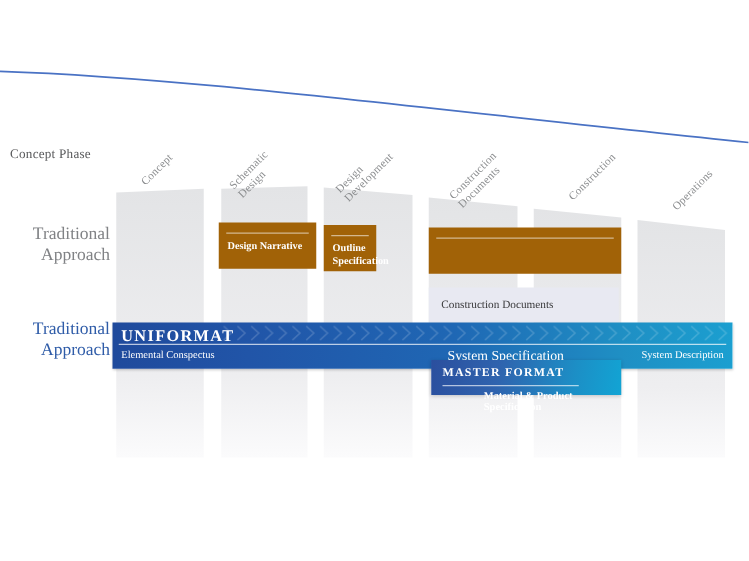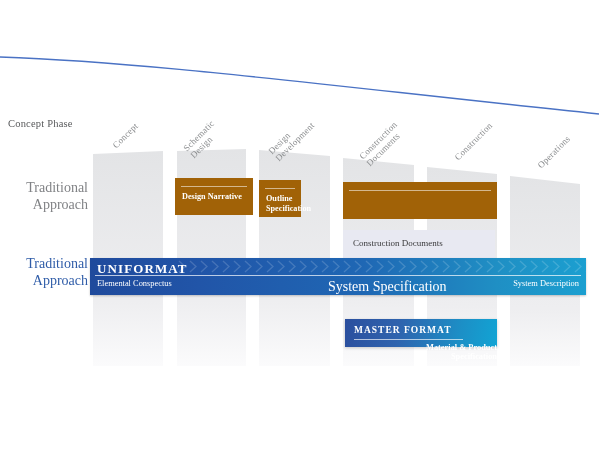--- a/index.html
+++ b/index.html
@@ -43,29 +43,29 @@
   #bar-uniformat{position:absolute;left:90px;top:258px;width:496px;height:37px;
       background:linear-gradient(90deg,#1f4a9c 0%,#2155a8 22%,#1f67b4 55%,#1f8fc4 82%,#1b9fd0 100%);
       box-shadow:0 1px 2px rgba(0,0,0,.22);}
   #bar-uniformat .chev{position:absolute;left:0;top:0;right:0;height:17px;opacity:.55;}
   #bar-uniformat .rule{position:absolute;left:5px;right:5px;top:17px;height:1px;
       background:rgba(255,255,255,.70);}
   #uni-title{position:absolute;left:7px;top:3px;color:#ffffff;font-size:13px;
       font-weight:bold;letter-spacing:1.1px;font-family:"Liberation Serif",serif;}
   #uni-sub-left{position:absolute;left:7px;top:21px;color:#ffffff;font-size:8.4px;
       font-family:"Liberation Serif",serif;}
-  #uni-sub-mid{position:absolute;left:238px;top:21px;color:#ffffff;font-size:14px;
+  #uni-sub-mid{position:absolute;left:268px;top:21px;color:#ffffff;font-size:11px;
       font-family:"Liberation Serif",serif;}
   #uni-sub-right{position:absolute;right:7px;top:21px;color:#ffffff;font-size:8.4px;
       font-family:"Liberation Serif",serif;}
 
   
-  #bar-masterformat{position:absolute;left:345px;top:319px;width:152px;height:28px;
+  #bar-masterformat{position:absolute;left:345px;top:288px;width:152px;height:28px;
       background:linear-gradient(100deg,#2b4f9e 0%,#2f63ae 35%,#1c8fc6 75%,#12a4d4 100%);
-      box-shadow:0 1px 3px rgba(0,0,0,.20);text-align:right;}
+      box-shadow:0 1px 3px rgba(0,0,0,.20);}
   #mf-title{position:absolute;left:9px;top:6px;color:#ffffff;font-size:9.5px;
       font-weight:bold;letter-spacing:1px;font-family:"Liberation Serif",serif;}
   #bar-masterformat .rule{position:absolute;left:9px;right:34px;top:20px;height:1px;
       background:rgba(255,255,255,.65);}
   #mf-sub{position:absolute;left:9px;top:24px;color:#ffffff;font-size:8.4px;
       font-weight:bold;font-family:"Liberation Serif",serif;margin-left:33px;}
 </style>
 </head>
 <body>
 

